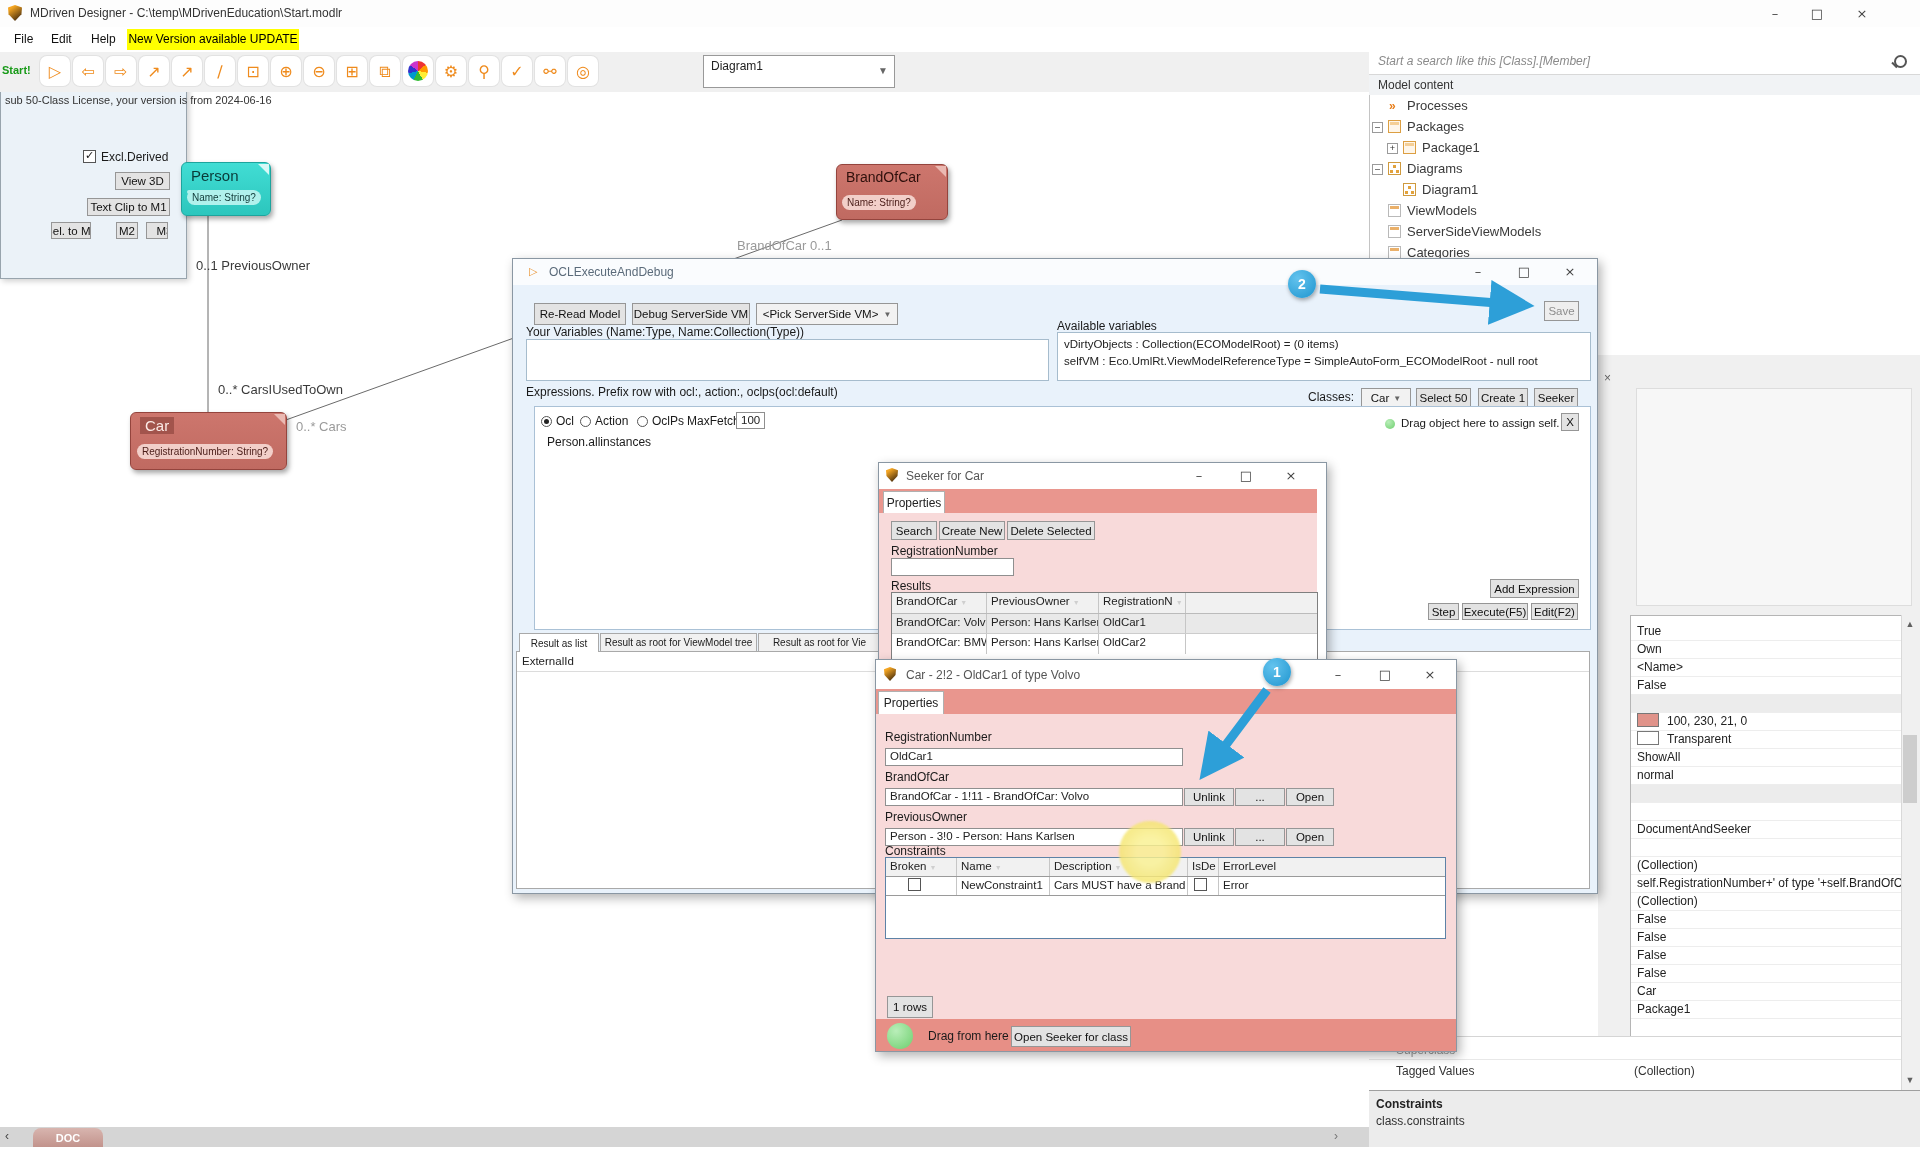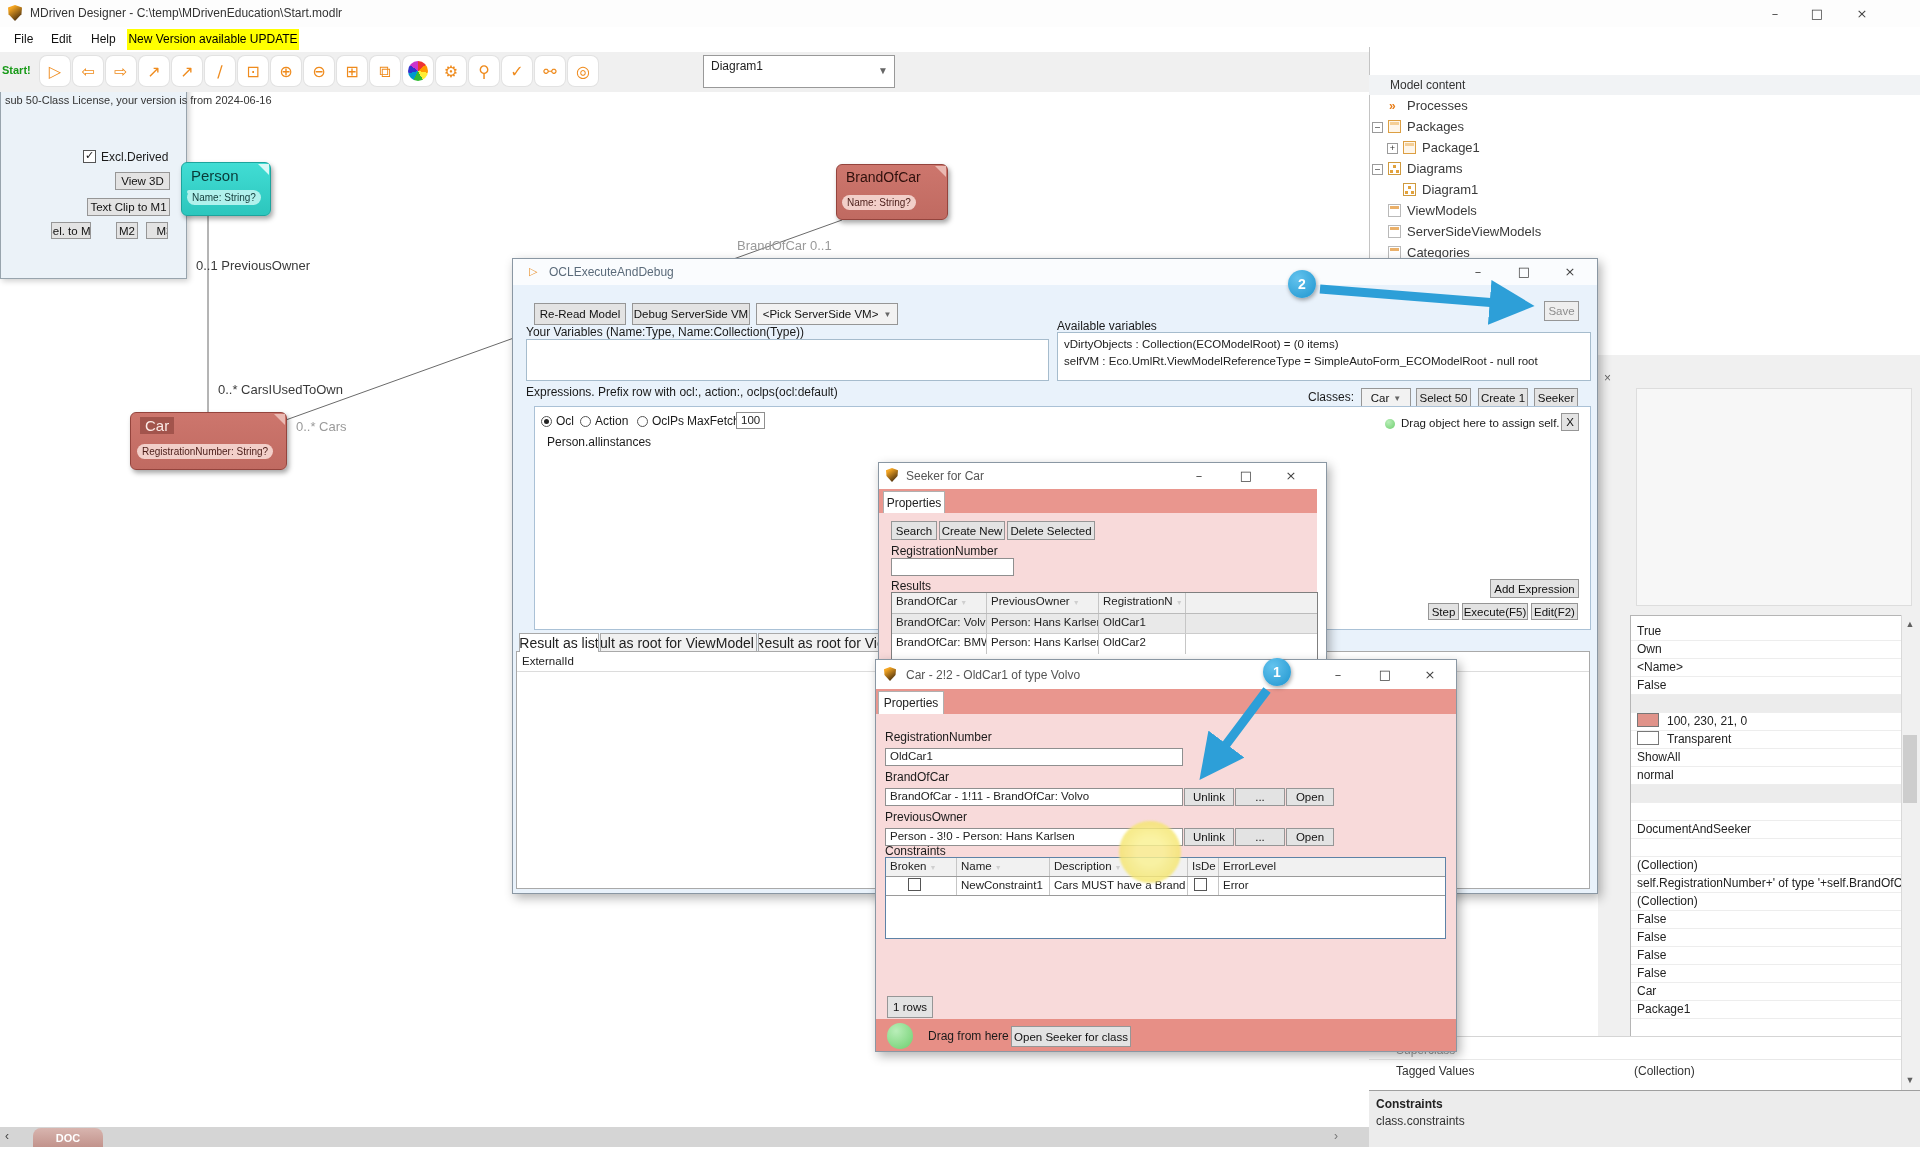--- a/index.html
+++ b/index.html
@@ -49,21 +49,21 @@
   .chk.on::after{content:"✓";position:absolute;left:1px;top:-2px;font-size:11px;color:#111;}
   .radio{position:absolute;width:11px;height:11px;border:1px solid #555;border-radius:50%;background:#fff;box-sizing:border-box;}
   .radio.on::after{content:"";position:absolute;left:2px;top:2px;width:5px;height:5px;border-radius:50%;background:#222;}
   .funnel::after{content:"▼";color:#cfcfcf;font-size:7px;margin-left:3px;}
   
   #oclwin{left:512px;top:258px;width:1086px;height:636px;background:#e9f2fb;z-index:10;}
   #oclwin .head{position:absolute;left:0;top:0;width:100%;height:26px;background:#fafcfe;}
   .wtitle{position:absolute;font-size:12px;color:#5b6b7a;}
   #oclexp{position:absolute;left:21px;top:147px;width:1057px;height:224px;background:#fff;border:1px solid #aac1d6;box-sizing:border-box;}
   .octab{position:absolute;top:374px;height:19px;border:1px solid #a9a9a9;background:#f1f1f1;box-sizing:border-box;
-         font-size:14px;display:flex;align-items:center;justify-content:center;overflow:hidden;white-space:nowrap;}
+         font-size:10px;display:flex;align-items:center;justify-content:center;overflow:hidden;white-space:nowrap;}
   .octab.active{background:#fff;border-bottom:none;z-index:2;}
   #oclresults{position:absolute;left:3px;top:392px;width:1074px;height:238px;background:#fff;border:1px solid #a9a9a9;box-sizing:border-box;}
   
   .tabstrip{position:absolute;background:#e9968e;}
   .ptab{position:absolute;background:#fff;border:1px solid #b0b0b0;border-bottom:none;box-sizing:border-box;
         display:flex;align-items:center;justify-content:center;font-size:12px;}
   .pinkbody{position:absolute;background:#f8dada;}
   .thead{background:#f1f1f1;color:#222;}
   .tcell{display:inline-block;box-sizing:border-box;border-right:1px solid #c6c6c6;padding:2px 4px;font-size:11.5px;
          white-space:nowrap;overflow:hidden;vertical-align:top;height:100%;}
@@ -183,22 +183,27 @@
     <div class="nm" style="font-size:14px;color:#2f100c;">BrandOfCar</div>
     <div class="attr redattr" style="left:5px;top:30px;">Name: String?</div>
   </div>
   <div class="clsbox cls-red" style="left:130px;top:412px;width:157px;height:58px;">
     <div class="fold" style="border-top-color:#eab9b2;"></div>
     <div class="nm" style="background:#a2544c;color:#fbeae6;padding:0 5px;">Car</div>
     <div class="attr redattr" style="left:6px;top:31px;">RegistrationNumber: String?</div>
   </div>
 
   <div id="sidebar-bg" class="abs"></div>
+  <div id="searchrow" class="abs">
+    <div class="abs nw" style="left:9px;top:7px;font-style:italic;color:#8a8a8a;">Start a search like this [Class].[Member]</div>
+    <span class="abs" style="left:525px;top:8px;width:9px;height:9px;border:2px solid #555;border-radius:50%;"></span>
+    <span class="abs" style="left:522px;top:17px;width:7px;height:2px;background:#555;transform:rotate(45deg);"></span>
+  </div>
   <div id="modelcontent" class="abs">
-    <span class="abs nw" style="left:21px;top:3px;color:#333;">Model content</span>
+    <span class="abs nw" style="left:9px;top:3px;color:#333;">Model content</span>
   </div>
 
   <div class="trow" style="left:1407px;top:98px;">Processes</div>
   <span class="ticon ti-proc" style="left:1388px;top:99px;"></span>
 
   <span class="exp" style="left:1372px;top:122px;">–</span>
   <span class="ticon ti-pkg2" style="left:1388px;top:120px;"></span>
   <div class="trow" style="left:1407px;top:119px;">Packages</div>
 
   <span class="exp" style="left:1387px;top:143px;">+</span>

